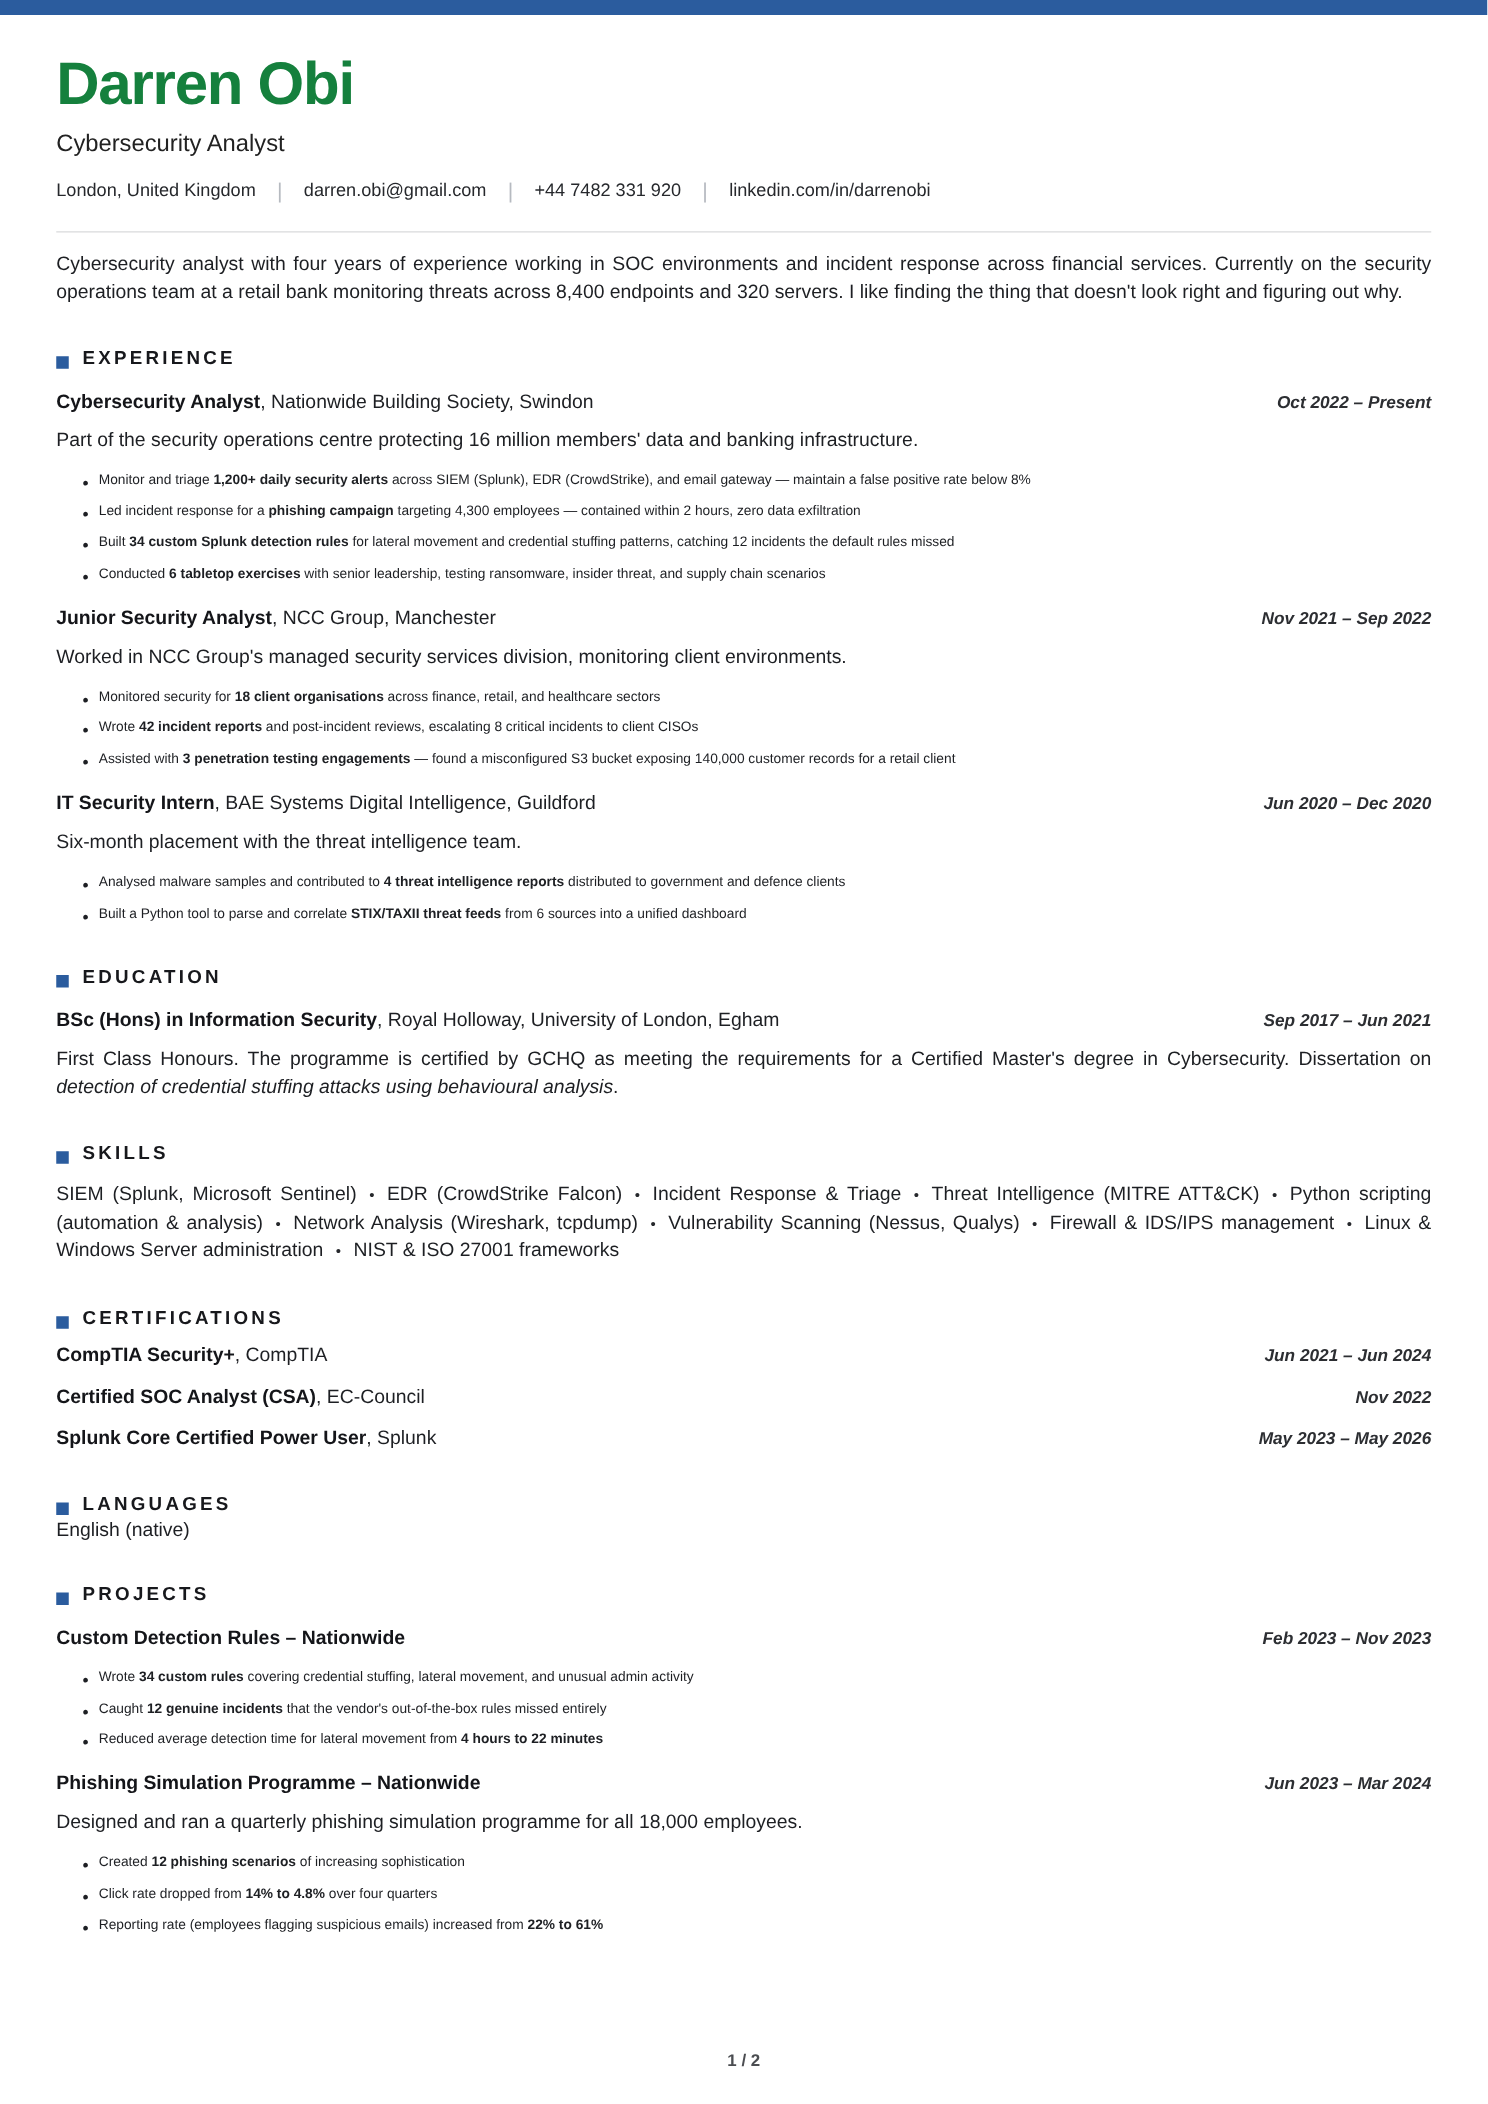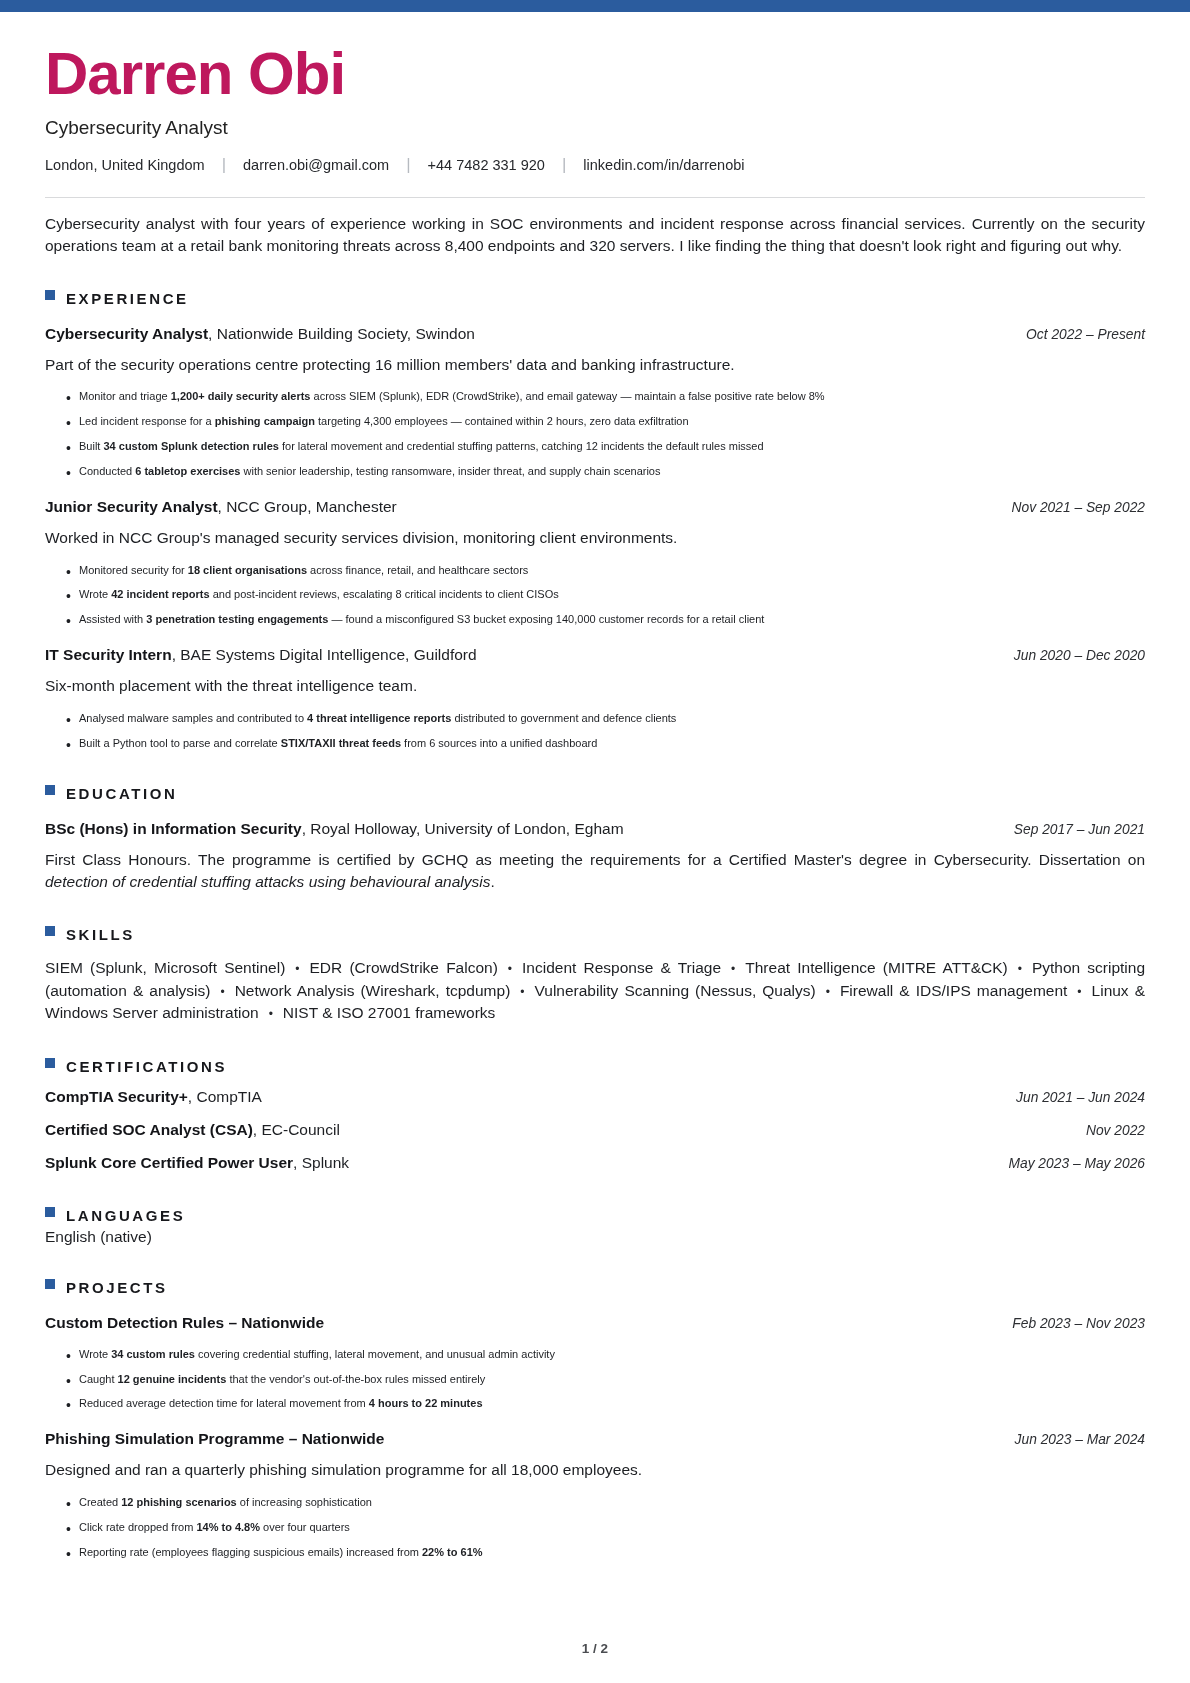--- a/index.html
+++ b/index.html
@@ -11,25 +11,25 @@
     color: #1d1f23;
     position: relative;
     overflow: hidden;
   }
   .topbar { height: 12px; width: 100%; background: #2b5c9e; }
   .page { padding: 0 45px; }
 
   
   .name {
     margin-top: 32px;
-    font-size: 60px;
+    font-size: 48px;
     font-weight: bold;
     letter-spacing: -1px;
     line-height: 1.0;
-    color: #be185d;
+    color: #15803d;
   }
   .role { margin-top: 13px; font-size: 19px; color: #222; }
   .contact {
     margin-top: 16px;
     font-size: 14.5px;
     color: #26282c;
     display: flex;
     align-items: center;
     white-space: nowrap;
   }
@@ -39,21 +39,21 @@
   .summary {
     margin-top: 15px;
     font-size: 15.5px;
     line-height: 1.42;
     text-align: justify;
     color: #1d1f23;
   }
 
   
   .section { margin-top: 33px; }
-  .sec-head { display: flex; align-items: flex-start; }
+  .sec-head { display: flex; align-items: flex-end; }
   .sec-head .sq { width: 10px; height: 10px; background: #2b5c9e; margin-right: 11px; flex: 0 0 auto; }
   .sec-head .sec-title {
     font-size: 15px;
     font-weight: bold;
     letter-spacing: 2.6px;
     color: #17181c;
   }
 
   .entry { margin-top: 17px; }
   .section-certifications .entry { margin-top: 12px; }
@@ -65,20 +65,21 @@
     line-height: 1.35;
   }
   .entry-titleline b { font-weight: bold; color: #141519; }
   .entry-date {
     font-style: italic;
     font-size: 13.8px;
     color: #2c2e32;
     white-space: nowrap;
     margin-left: 24px;
     flex: 0 0 auto;
+    font-weight: bold;
   }
   .entry-desc {
     margin: 9px 0 0 0;
     font-size: 15.5px;
     line-height: 1.45;
     text-align: justify;
   }
   .entry-desc i { font-style: italic; }
   ul.blist { margin: 13px 0 0 0; padding: 0 0 0 21px; list-style: none; }
   li.bitem {

